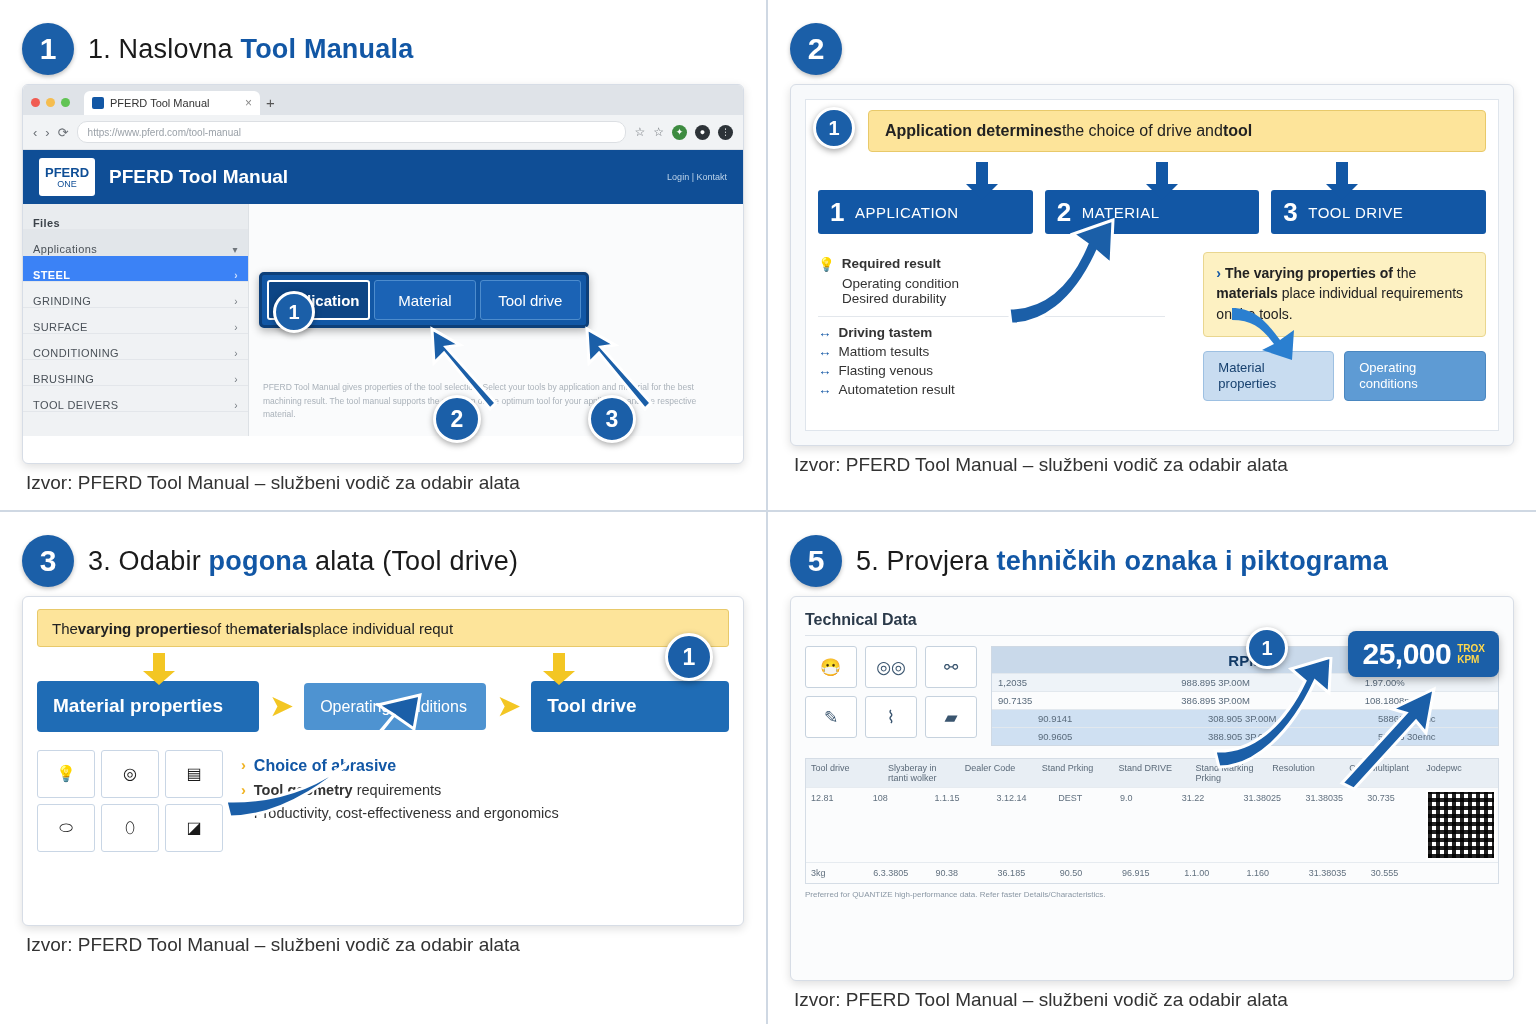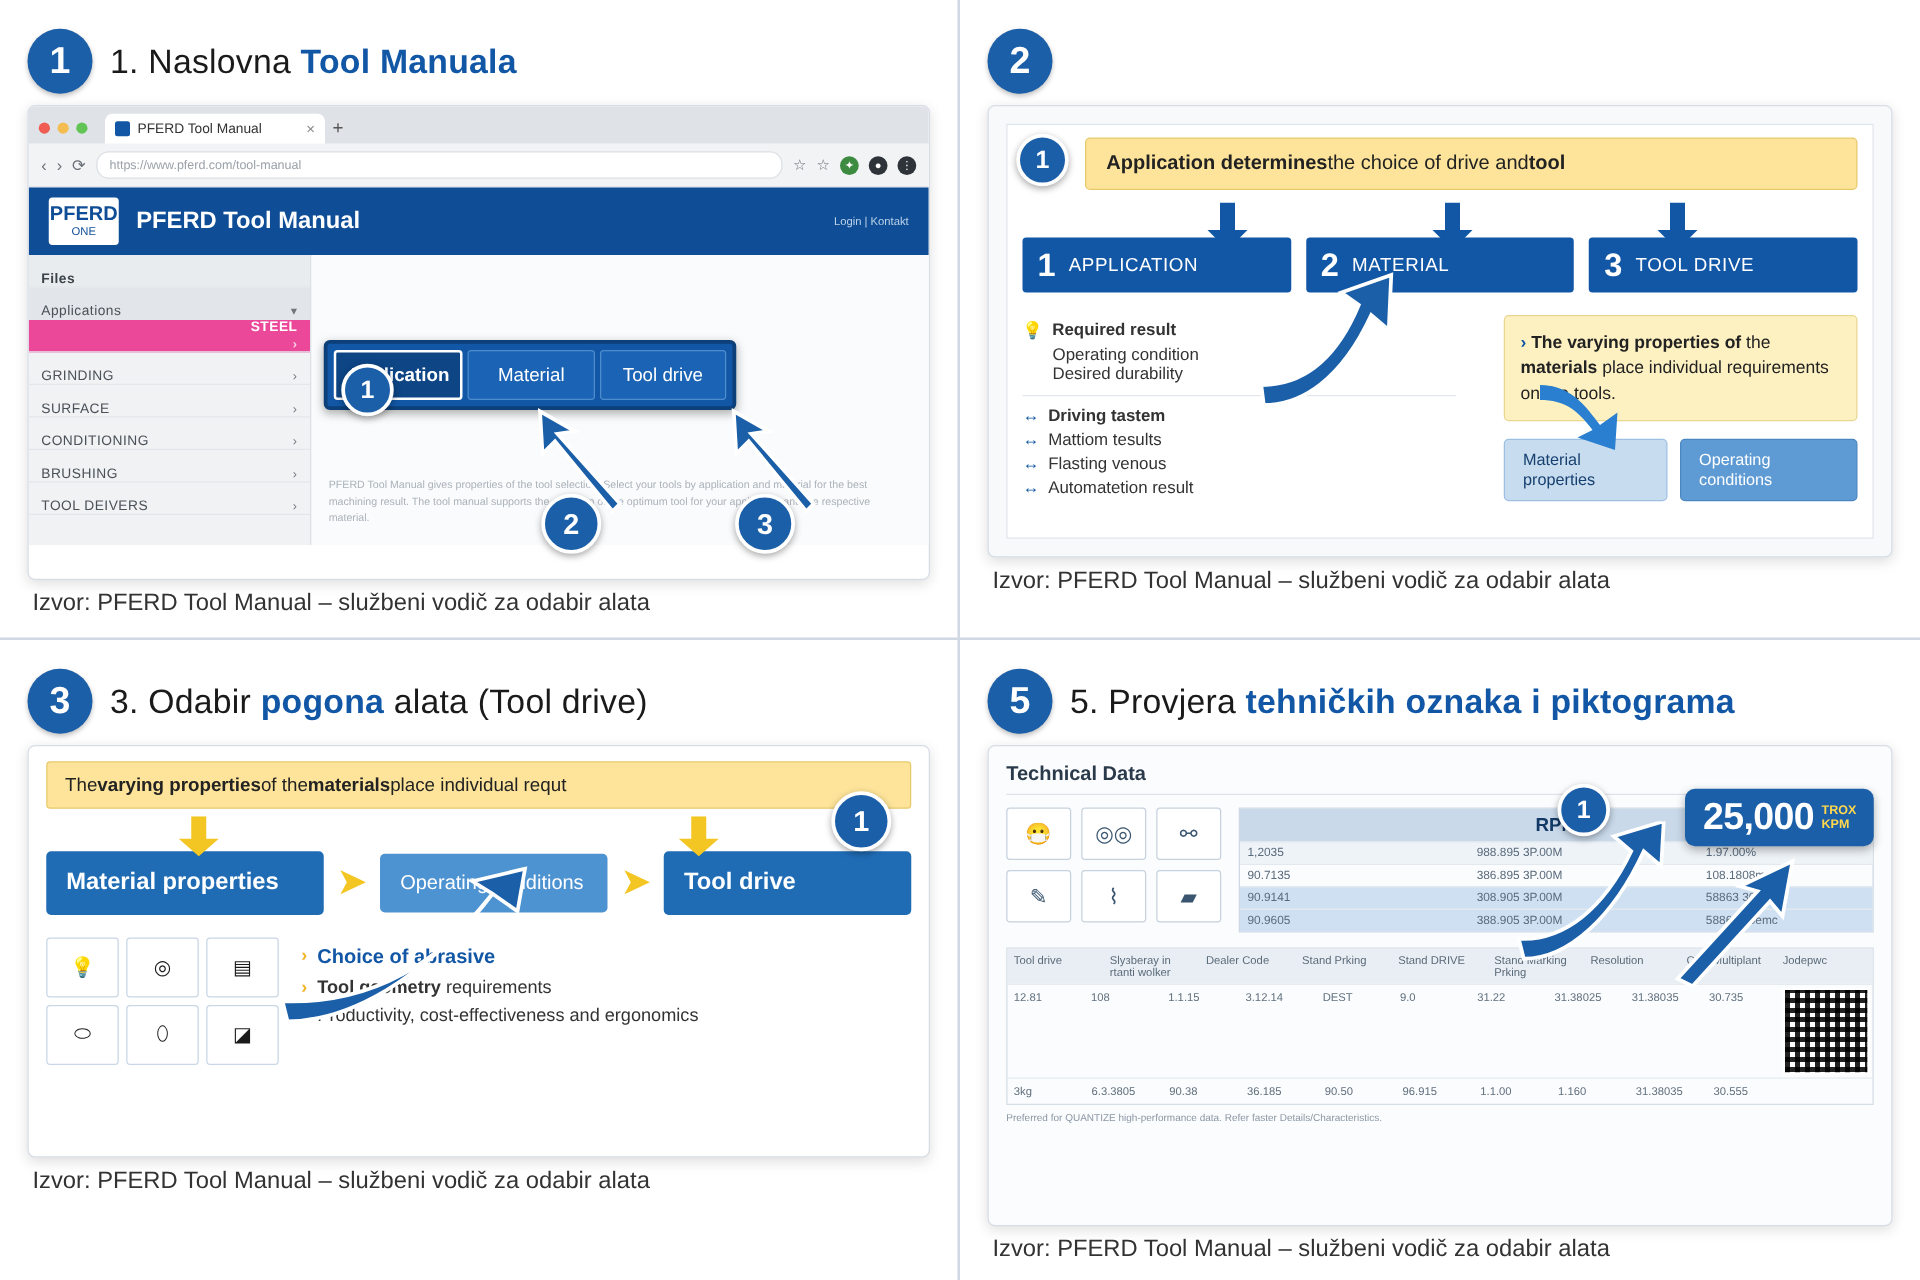--- a/index.html
+++ b/index.html
@@ -65,35 +65,35 @@
     font-size:10px;color:#9aa1a8;display:flex;align-items:center;padding:0 10px;
     overflow:hidden;white-space:nowrap;
   }
   .bw-icons{display:flex;gap:8px;align-items:center;}
   .bw-icons span{font-size:12px;color:#6b7076;}
   .bw-icons .grn{width:15px;height:15px;border-radius:50%;background:#3d8b40;color:#fff;font-size:9px;display:flex;align-items:center;justify-content:center;}
   .bw-icons .dk{width:15px;height:15px;border-radius:50%;background:#2d3338;color:#fff;font-size:9px;display:flex;align-items:center;justify-content:center;}
 
   .pf-header{height:54px;background:#0f4e96;display:flex;align-items:center;padding:0 16px;gap:14px;position:relative;}
   .pf-logo{background:#fff;width:56px;height:38px;border-radius:3px;display:flex;flex-direction:column;align-items:center;justify-content:center;}
-  .pf-logo .t{font-size:16px;font-weight:bold;color:#0f4e96;line-height:1;}
+  .pf-logo .t{font-size:13px;font-weight:bold;color:#0f4e96;line-height:1;}
   .pf-logo .b{font-size:9px;color:#0f4e96;}
   .pf-title{color:#fff;font-size:19px;font-weight:bold;}
   .pf-right{margin-left:auto;color:#bcd3ea;font-size:9px;}
 
   .pf-body{display:flex;height:232px;background:#fafbfc;}
   .pf-side{width:225px;background:#f0f2f4;border-right:1px solid #dde1e5;}
   .side-row{
     height:25px;display:flex;align-items:flex-end;justify-content:space-between;
     padding:0 10px;font-size:11px;color:#4a5158;border-bottom:1px solid #e3e6ea;
     letter-spacing:.4px;
   }
   .side-row.files{background:#e9ecef;font-weight:bold;color:#3b4249;}
   .side-row.apps{background:#e2e6ea;}
-  .side-row.active{background:#ec4899;color:#fff;font-weight:bold;flex-direction:column;}
+  .side-row.active{background:#3b82f6;color:#fff;font-weight:bold;}
   .side-row .chev{font-size:10px;opacity:.75;}
 
   .pf-main{flex:1;position:relative;padding:12px;}
   .tabs-box{
     position:absolute;left:10px;top:68px;width:330px;height:56px;
     background:#1257a5;border:3px solid #0d3f79;border-radius:5px;
     display:flex;align-items:center;padding:5px;gap:4px;box-sizing:border-box;
     box-shadow:0 3px 8px rgba(0,0,0,.3);
   }
   .tbtn{
@@ -173,21 +173,21 @@
   .td-title{font-size:16px;font-weight:bold;color:#2b3a4a;}
   .td-line{height:1px;background:#dde3ea;margin:6px 0 10px;}
   .td-row{display:flex;gap:14px;}
   .pictos{display:grid;grid-template-columns:repeat(3,52px);grid-template-rows:repeat(2,42px);gap:8px;}
   .pic{border:1px solid #c6d2de;border-radius:3px;background:#fff;display:flex;align-items:center;justify-content:center;font-size:17px;color:#3a556f;}
   .rpm-table{flex:1;border:1px solid #cfd9e4;}
   .rpm-head{background:#c9d9ea;height:26px;display:flex;align-items:center;justify-content:center;font-size:15px;font-weight:bold;color:#123a66;position:relative;}
   .rpm-tr{display:flex;font-size:9.5px;color:#5a6b7c;border-top:1px solid #e2e8ee;gap:44px;}
   .rpm-tr:nth-child(even){background:#eef3f8;}
   .rpm-td{flex:1;padding:3px 6px;white-space:nowrap;overflow:hidden;}
-  .rpm-tr.hl{background:#cfe0f2;}
+  .rpm-tr.hl{background:#cfe0f2;padding-left:40px;}
   .bigbadge{
     position:absolute;right:14px;top:34px;background:#1b5fa8;color:#fff;
     border-radius:8px;padding:6px 14px;display:flex;align-items:center;gap:6px;
     box-shadow:0 3px 8px rgba(0,0,0,.3);z-index:7;
   }
   .bigbadge .v{font-size:30px;font-weight:bold;letter-spacing:-.5px;}
   .bigbadge .u{font-size:10px;line-height:1.1;color:#ffd84d;font-weight:bold;}
   .td-lower{margin-top:12px;border:1px solid #d5dde6;}
   .td-lhead{display:flex;font-size:9px;color:#5b6a79;background:#e8eef4;}
   .td-lhead div{flex:1;padding:4px 5px;}

